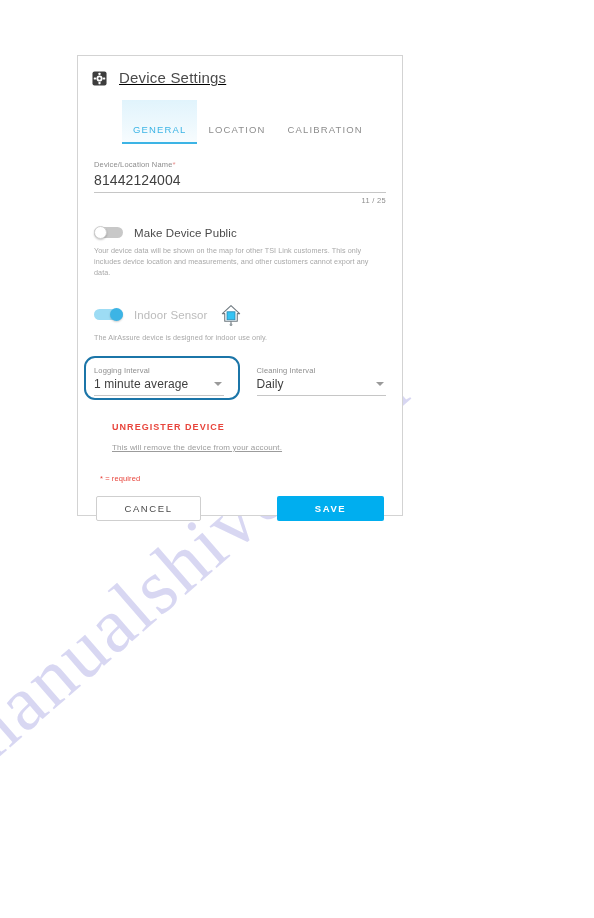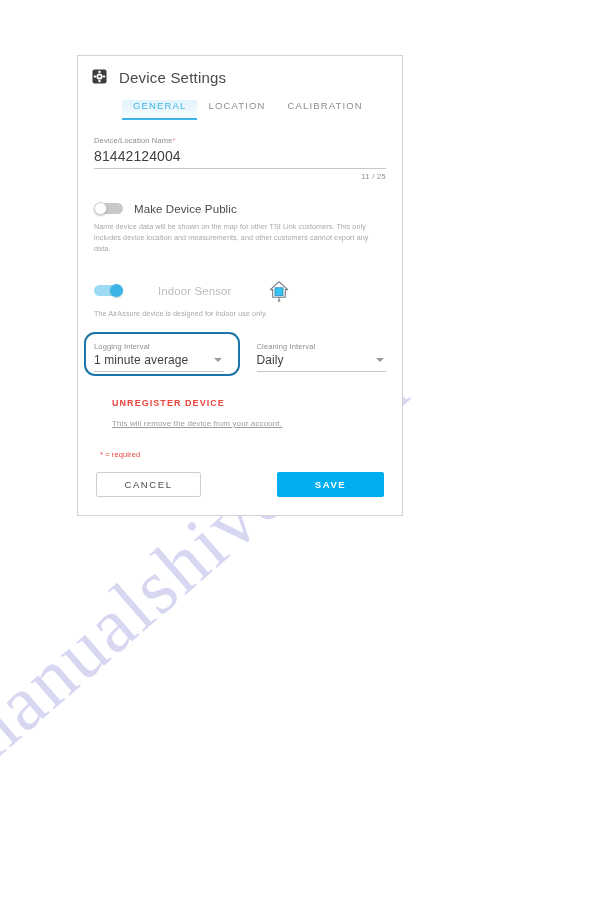--- a/index.html
+++ b/index.html
@@ -49,22 +49,23 @@
     height: 461px;
     background: #ffffff;
     border: 1px solid #d3d3d3;
     box-sizing: border-box;
     z-index: 10;
   }
 
   
   .card-header {
     display: flex;
-    align-items: flex-start;
+    align-items: flex-end;
     padding: 13px 0 0 14px;
+    text-decoration: underline;
   }
   .settings-icon {
     width: 15px;
     height: 15px;
     flex: 0 0 auto;
     display: block;
   }
   .card-title {
     font-size: 15px;
     color: #4a4a4a;
@@ -76,21 +77,21 @@
   
   .tabs {
     display: flex;
     margin: 14px 0 0 44px;
     align-items: flex-end;
   }
   .tab {
     font-size: 9.5px;
     letter-spacing: 1.15px;
     color: #8d8d8d;
-    padding: 0 11px 7px 11px;
+    padding: 24px 11px 7px 11px;
     cursor: pointer;
     font-weight: 500;
     border-bottom: 2px solid transparent;
     white-space: nowrap;
     background: transparent;
   }
   .tab.active {
     color: #3cb4e5;
     border-bottom: 2px solid #3cb4e5;
     background: linear-gradient(to bottom, rgba(223,243,252,0.95), rgba(223,243,252,0.25));
@@ -336,23 +337,23 @@
       <div class="char-counter">11 / 25</div>
     </div>
 
     <div class="toggle-row">
       <div class="switch off">
         <div class="track"></div>
         <div class="knob"></div>
       </div>
       <span class="toggle-label">Make Device Public</span>
     </div>
-    <div class="helper-text">Name device data will be shown on the map for other TSI Link customers. This only includes device location and measurements, and other customers cannot export any data.</div>
-
-    <div class="toggle-row" style="margin-top:25px;gap:24px;">
+    <div class="helper-text">Your device data will be shown on the map for other TSI Link customers. This only includes device location and measurements, and other customers cannot export any data.</div>
+
+    <div class="toggle-row" style="margin-top:25px;">
       <div class="switch on">
         <div class="track"></div>
         <div class="knob"></div>
       </div>
       <span class="toggle-label disabled">Indoor Sensor</span>
       <svg class="house-icon" viewBox="0 0 24 26">
         <path d="M12 2 L22.2 11.4 L19.4 11.4 L19.4 20.4 L4.6 20.4 L4.6 11.4 L1.8 11.4 Z" fill="none" stroke="#6f7a80" stroke-width="1.3" stroke-linejoin="round"></path>
         <rect x="7.3" y="9.2" width="9.4" height="9.4" fill="#35c3f3" stroke="#2a8bb5" stroke-width="1"></rect>
         <line x1="12" y1="20.4" x2="12" y2="24.2" stroke="#6f7a80" stroke-width="1.2"></line>
         <circle cx="12" cy="24.6" r="1.1" fill="none" stroke="#6f7a80" stroke-width="1"></circle>

